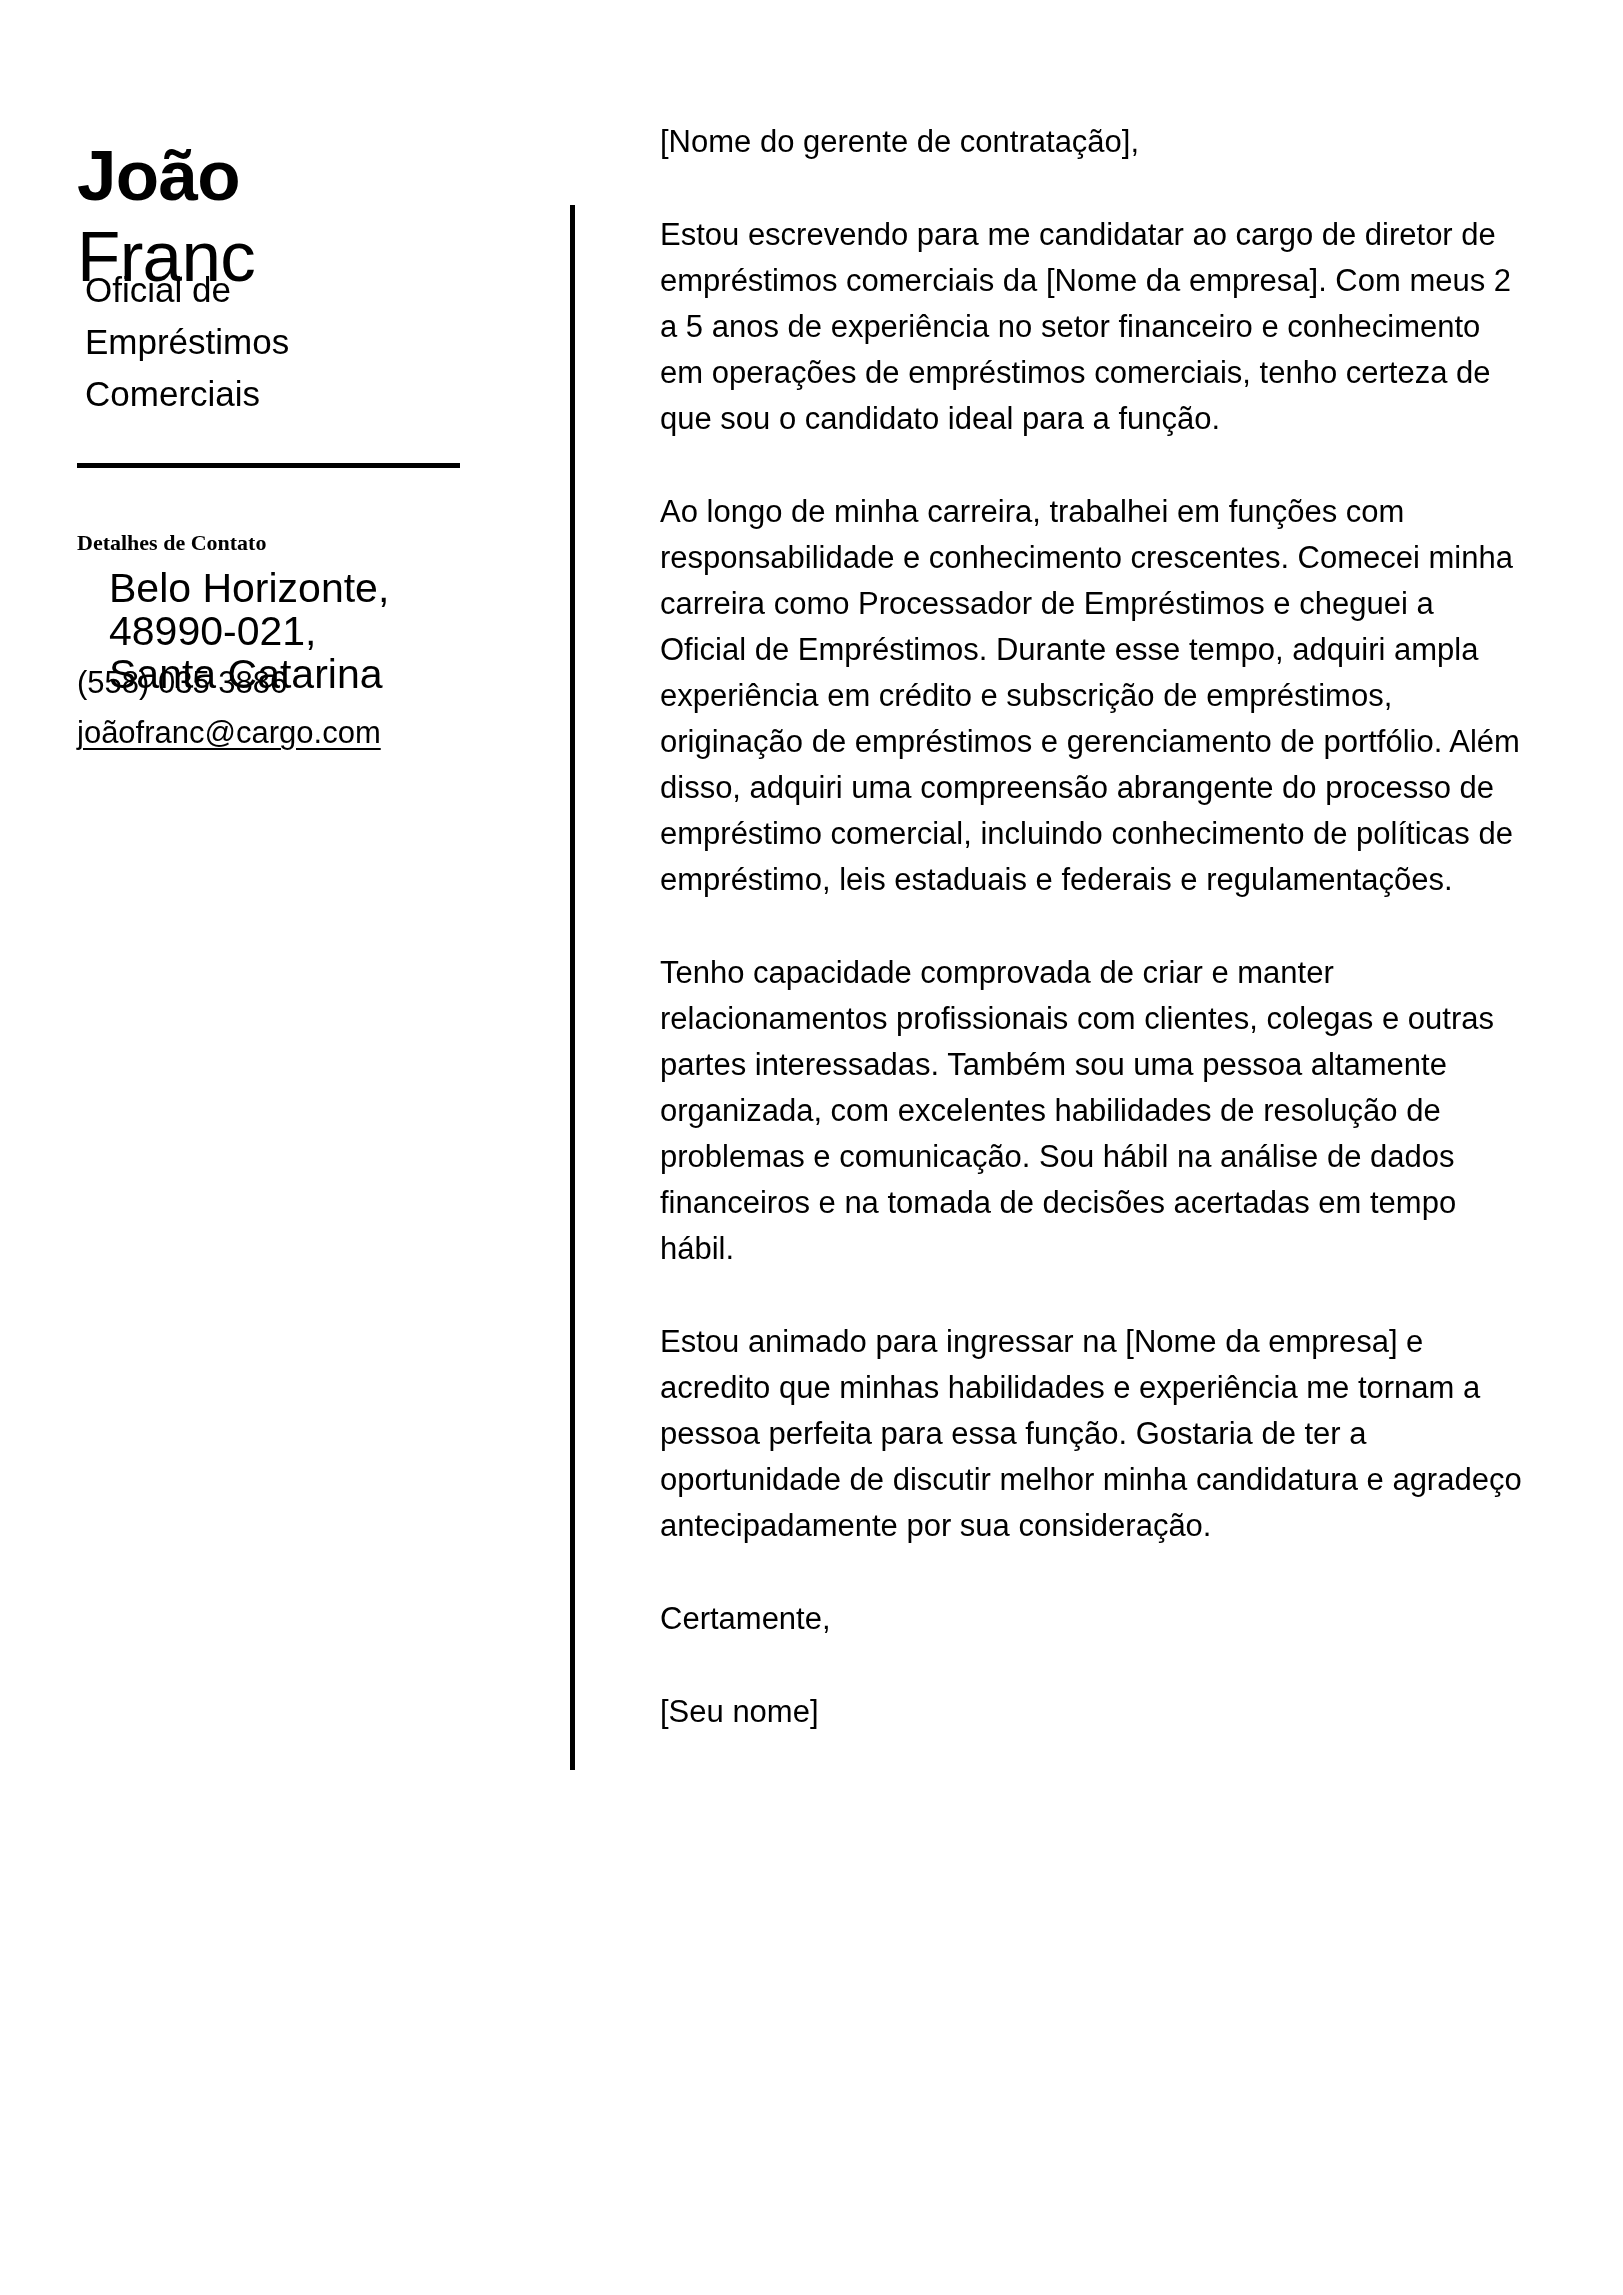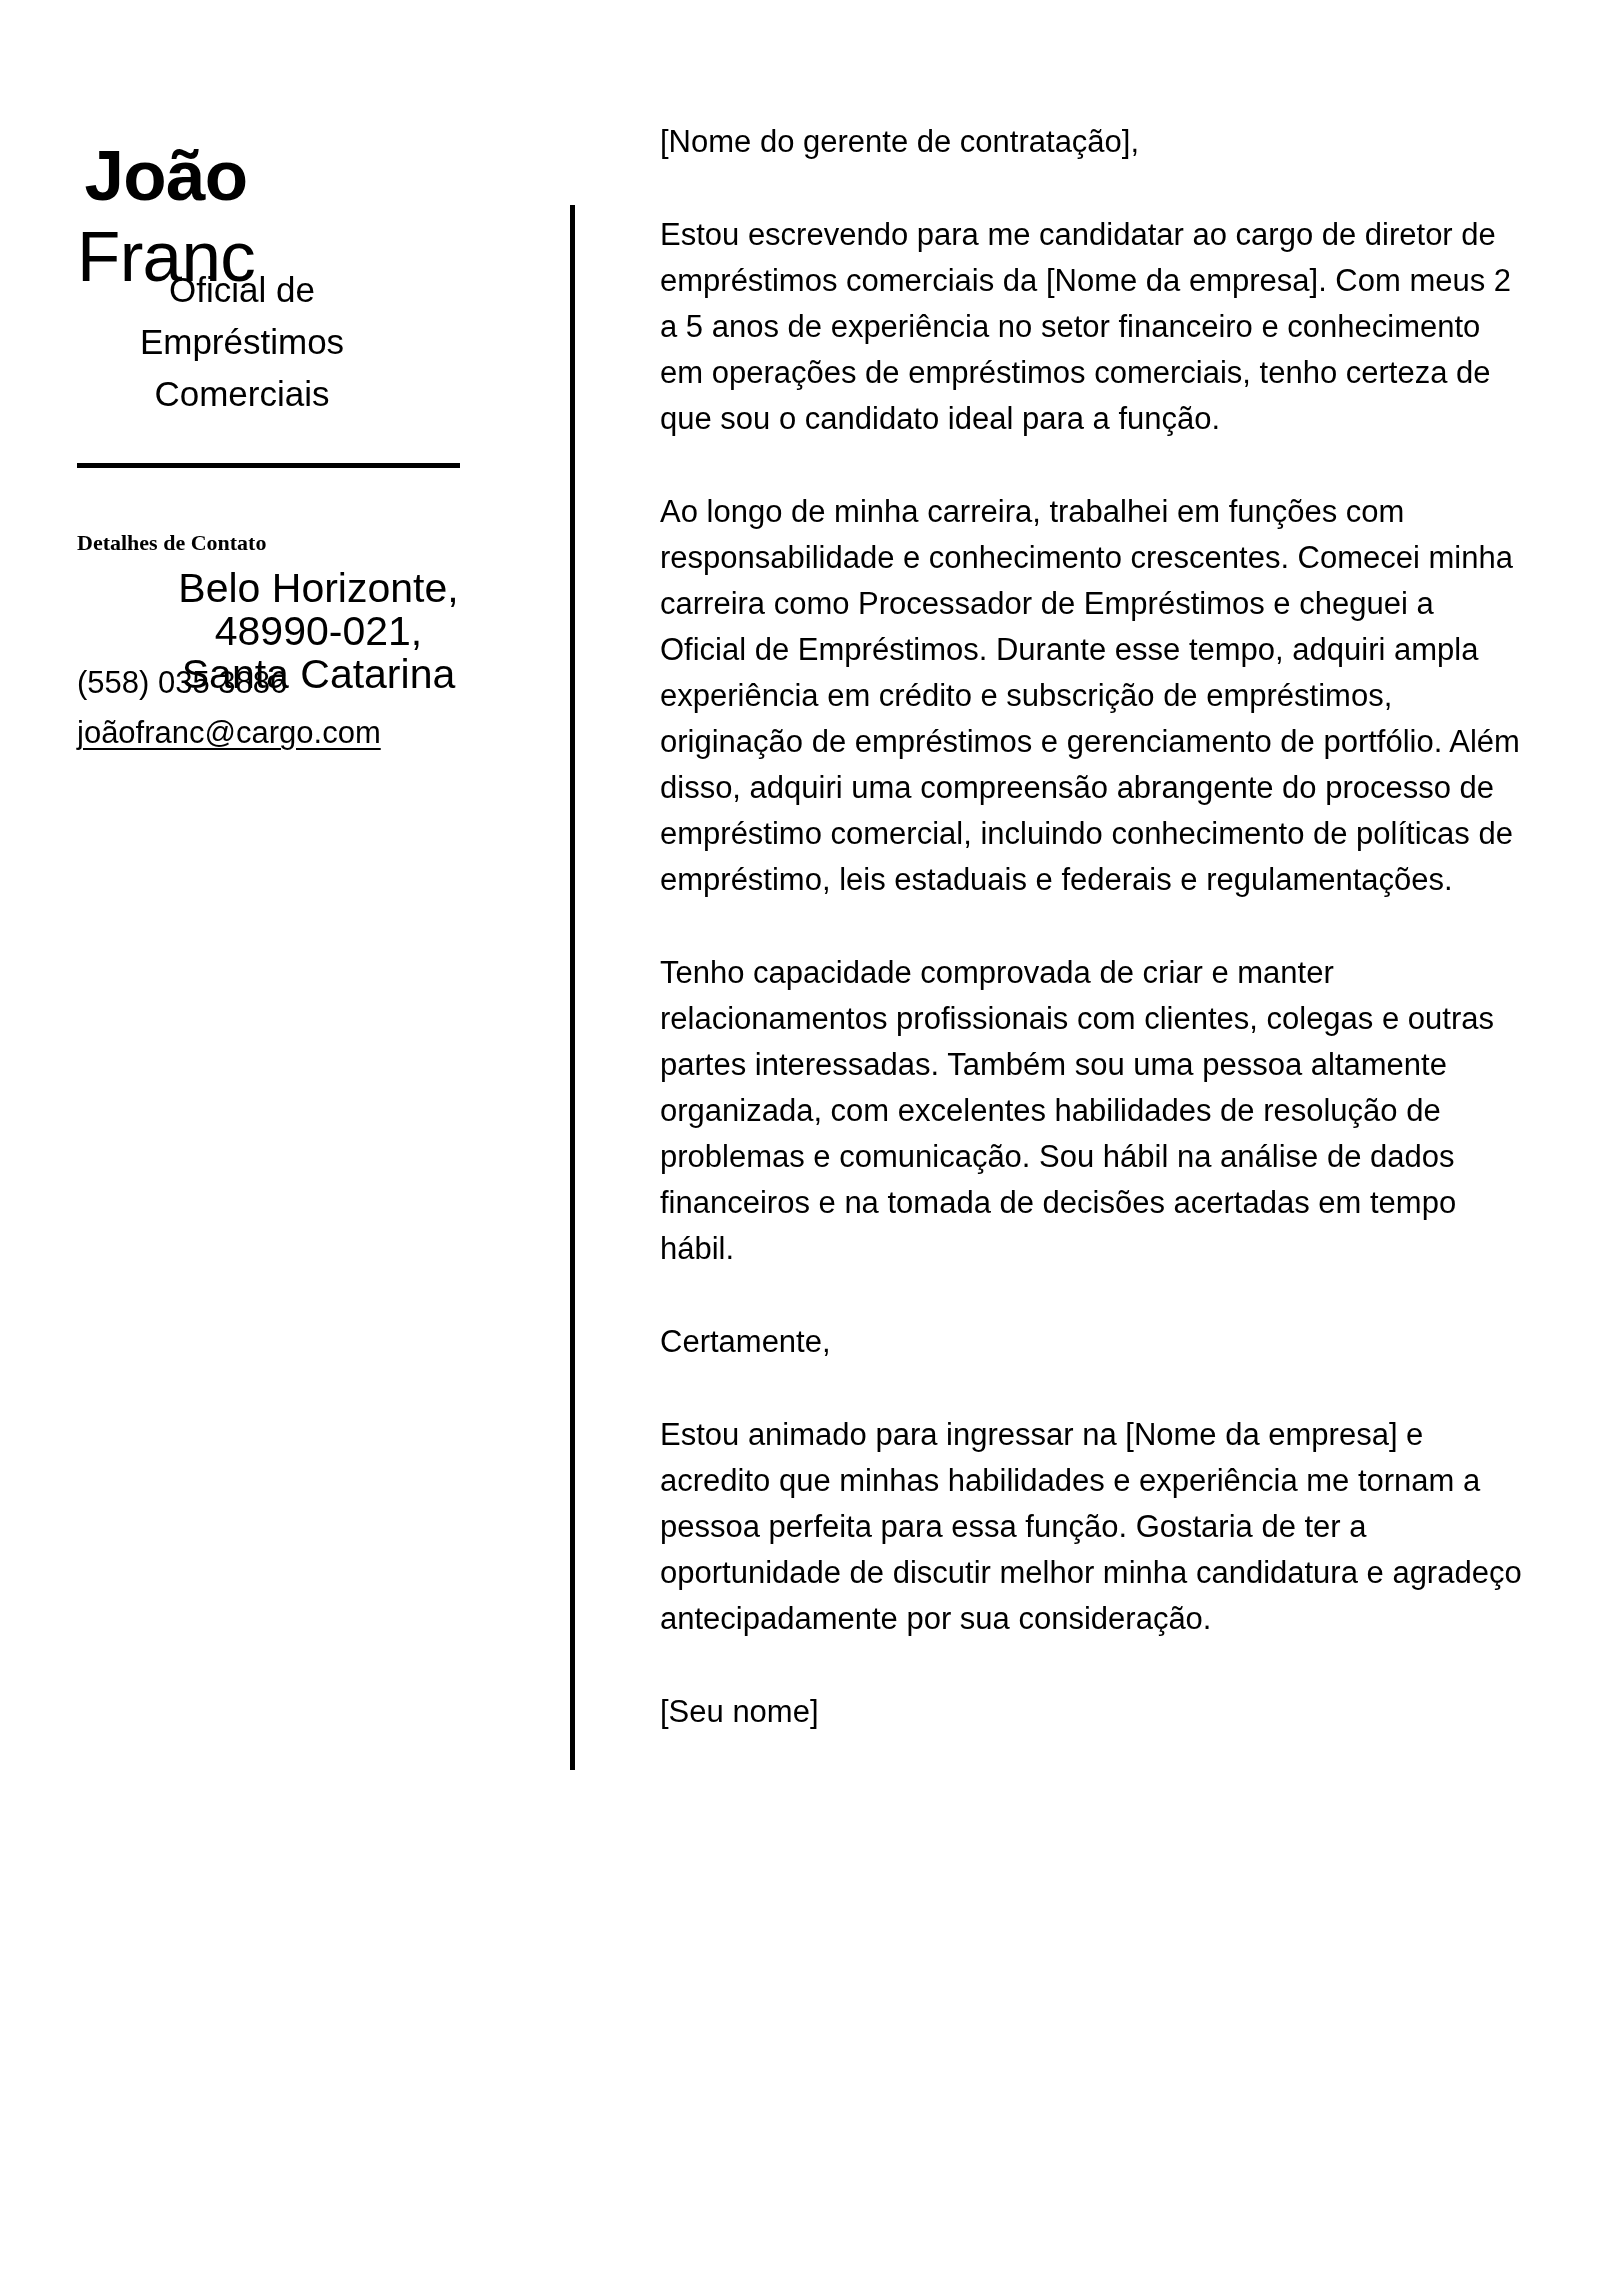--- a/index.html
+++ b/index.html
@@ -7,21 +7,21 @@
     position: relative;
     width: 1623px;
     height: 2295px;
     background: #ffffff;
     font-family: "Liberation Sans", "DejaVu Sans", sans-serif;
     color: #000000;
     overflow: hidden;
   }
 
   
-  .sidebar { position: absolute; left: 0; top: 0; width: 570px; height: 100%; text-align: center; }
+  .sidebar { position: absolute; left: 0; top: 0; width: 570px; height: 100%; }
 
   .name {
     position: absolute;
     left: 77px;
     top: 87px;
     line-height: 81px;
     font-size: 71px;
     letter-spacing: -0.7px;
   }
   .name .first { display: block; font-weight: 700; }
@@ -142,19 +142,19 @@
 
   </div>
 
   <div class="accent-line"></div>
 
   <div class="letter">
     <p>[Nome do gerente de contratação],</p>
     <p>Estou escrevendo para me candidatar ao cargo de diretor de empréstimos comerciais da [Nome da empresa]. Com meus 2 a 5 anos de experiência no setor financeiro e conhecimento em operações de empréstimos comerciais, tenho certeza de que sou o candidato ideal para a função.</p>
     <p>Ao longo de minha carreira, trabalhei em funções com responsabilidade e conhecimento crescentes. Comecei minha carreira como Processador de Empréstimos e cheguei a Oficial de Empréstimos. Durante esse tempo, adquiri ampla experiência em crédito e subscrição de empréstimos, originação de empréstimos e gerenciamento de portfólio. Além disso, adquiri uma compreensão abrangente do processo de empréstimo comercial, incluindo conhecimento de políticas de empréstimo, leis estaduais e federais e regulamentações.</p>
     <p>Tenho capacidade comprovada de criar e manter relacionamentos profissionais com clientes, colegas e outras partes interessadas. Também sou uma pessoa altamente organizada, com excelentes habilidades de resolução de problemas e comunicação. Sou hábil na análise de dados financeiros e na tomada de decisões acertadas em tempo hábil.</p>
+    <p>Estou animado para ingressar na [Nome da empresa] e acredito que minhas habilidades e experiência me tornam a pessoa perfeita para essa função. Gostaria de ter a oportunidade de discutir melhor minha candidatura e agradeço antecipadamente por sua consideração.</p>
     <p>Certamente,</p>
-    <p>Estou animado para ingressar na [Nome da empresa] e acredito que minhas habilidades e experiência me tornam a pessoa perfeita para essa função. Gostaria de ter a oportunidade de discutir melhor minha candidatura e agradeço antecipadamente por sua consideração.</p>
     <p>[Seu nome]</p>
   </div>
 
 </div>
 
 
 </body></html>

